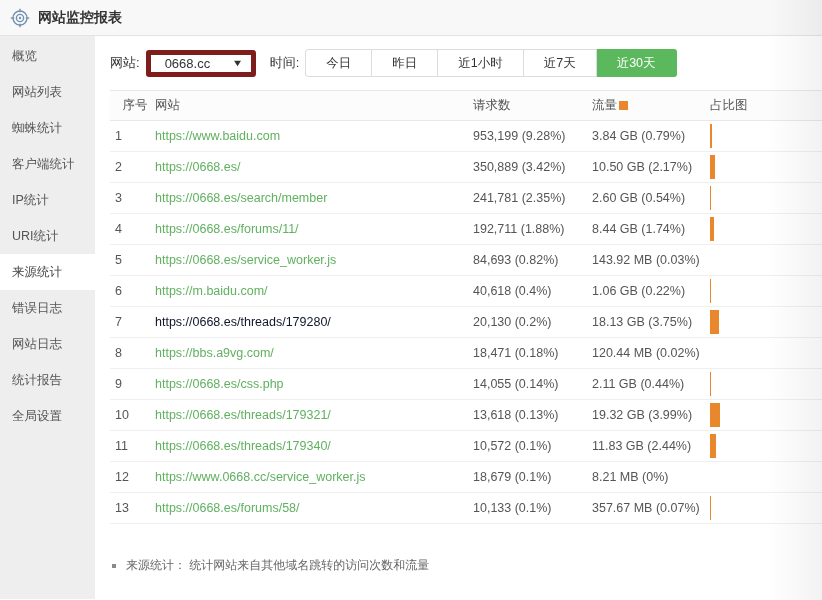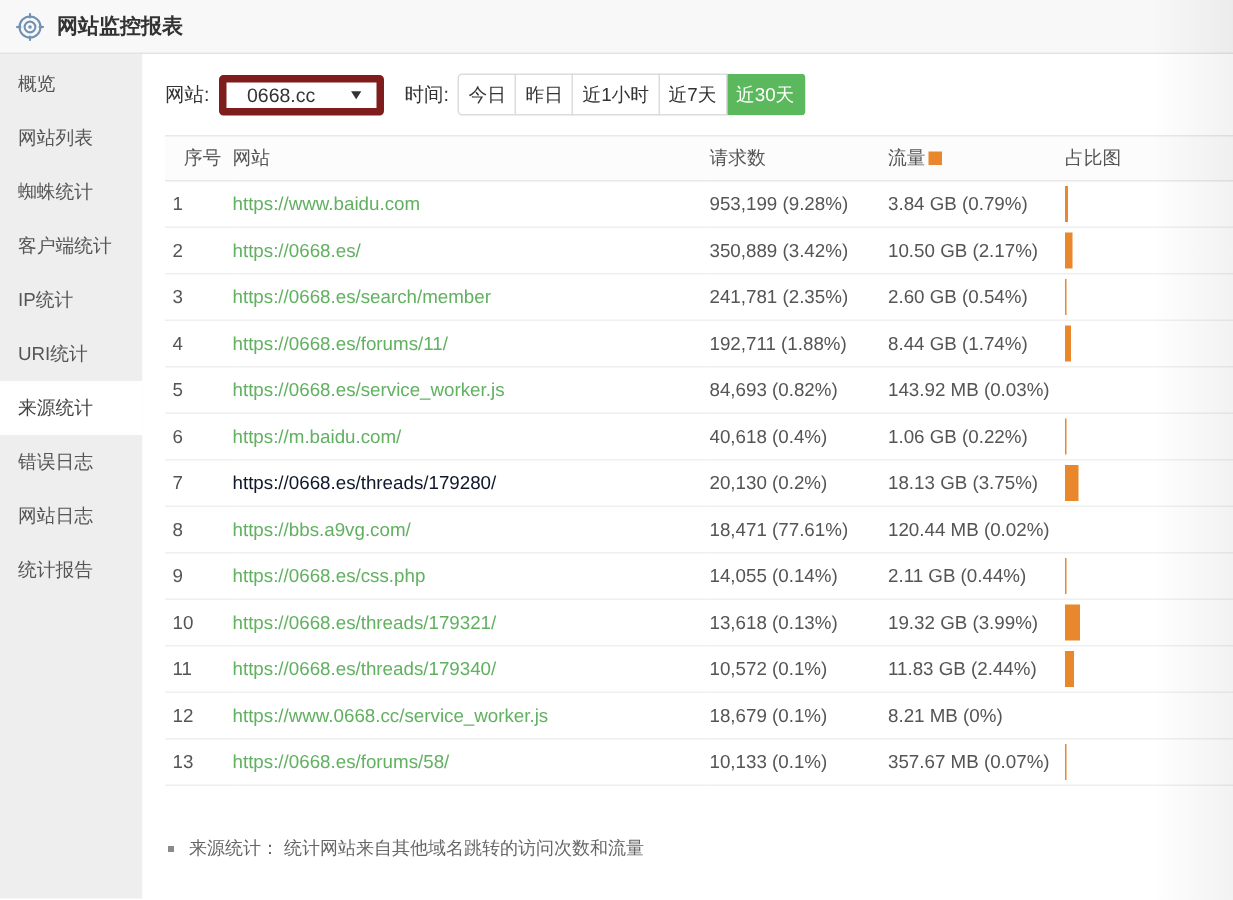--- a/index.html
+++ b/index.html
@@ -22,21 +22,21 @@
 
   
   .main { flex:1; position:relative; background:#fff; overflow:hidden; }
   .toolbar { display:flex; align-items:center; height:54px; padding-left:15px;
     font-size:13px; color:#333; }
   .dropdown { width:110px; height:27px; border:5px solid #7f1d1d; border-radius:3px;
     background:#fff; display:flex; align-items:center; justify-content:space-between;
     padding:0 9px 0 14px; margin:0 14px 0 6px; font-size:13px; color:#333; cursor:pointer; }
   .caret { font-size:9px; color:#333; transform:scaleX(1.3); }
   .btn-group { display:flex; margin-left:6px; }
-  .btn { height:28px; line-height:26px; padding:0 6px; border:1px solid #dcdcdc;
+  .btn { height:28px; line-height:26px; padding:0 20px; border:1px solid #dcdcdc;
     border-left:none; font-size:12.5px; color:#333; background:#fff; cursor:pointer; white-space:nowrap; }
   .btn:first-child { border-left:1px solid #dcdcdc; border-radius:3px 0 0 3px; }
   .btn:last-child { border-radius:0 3px 3px 0; }
   .btn.active { color:#fff; }
 
   
   .table-wrap { height:457px; overflow:hidden; margin-left:15px; }
   table { width:100%; border-collapse:collapse; font-size:12.5px; color:#555; table-layout:fixed; }
   col.c-no{width:45px} col.c-url{width:318px} col.c-req{width:119px} col.c-tra{width:118px}
   thead th { text-align:left; font-weight:normal; color:#555; height:30px;
@@ -81,20 +81,21 @@
         <div class="side-item">概览</div>
         <div class="side-item">网站列表</div>
         <div class="side-item">蜘蛛统计</div>
         <div class="side-item">客户端统计</div>
         <div class="side-item">IP统计</div>
         <div class="side-item">URI统计</div>
         <div class="side-item active">来源统计</div>
         <div class="side-item">错误日志</div>
         <div class="side-item">网站日志</div>
         <div class="side-item">统计报告</div>
+        <div class="side-item">全局设置</div>
       </nav>
 
     <main class="main">
       <div class="toolbar">
         <span>网站:</span>
         <div class="dropdown">
           <span>0668.cc</span>
           <span class="caret">▼</span>
         </div>
         <span>时间:</span>
@@ -171,21 +172,21 @@
               <tr>
                 <td>7</td>
                 <td class="url"><a href="#" style="color: #0f172a;">https://0668.es/threads/179280/</a></td>
                 <td>20,130 (0.2%)</td>
                 <td>18.13 GB (3.75%)</td>
                 <td><span class="ratio-bar" style="width: 9px; background: rgb(232, 135, 43);"></span></td>
               </tr>
               <tr>
                 <td>8</td>
                 <td class="url"><a href="#" style="color: rgb(97, 177, 97);">https://bbs.a9vg.com/</a></td>
-                <td>18,471 (77.61%)</td>
+                <td>18,471 (0.18%)</td>
                 <td>120.44 MB (0.02%)</td>
                 <td></td>
               </tr>
               <tr>
                 <td>9</td>
                 <td class="url"><a href="#" style="color: rgb(97, 177, 97);">https://0668.es/css.php</a></td>
                 <td>14,055 (0.14%)</td>
                 <td>2.11 GB (0.44%)</td>
                 <td><span class="ratio-bar" style="width: 1px; background: rgb(232, 135, 43);"></span></td>
               </tr>

